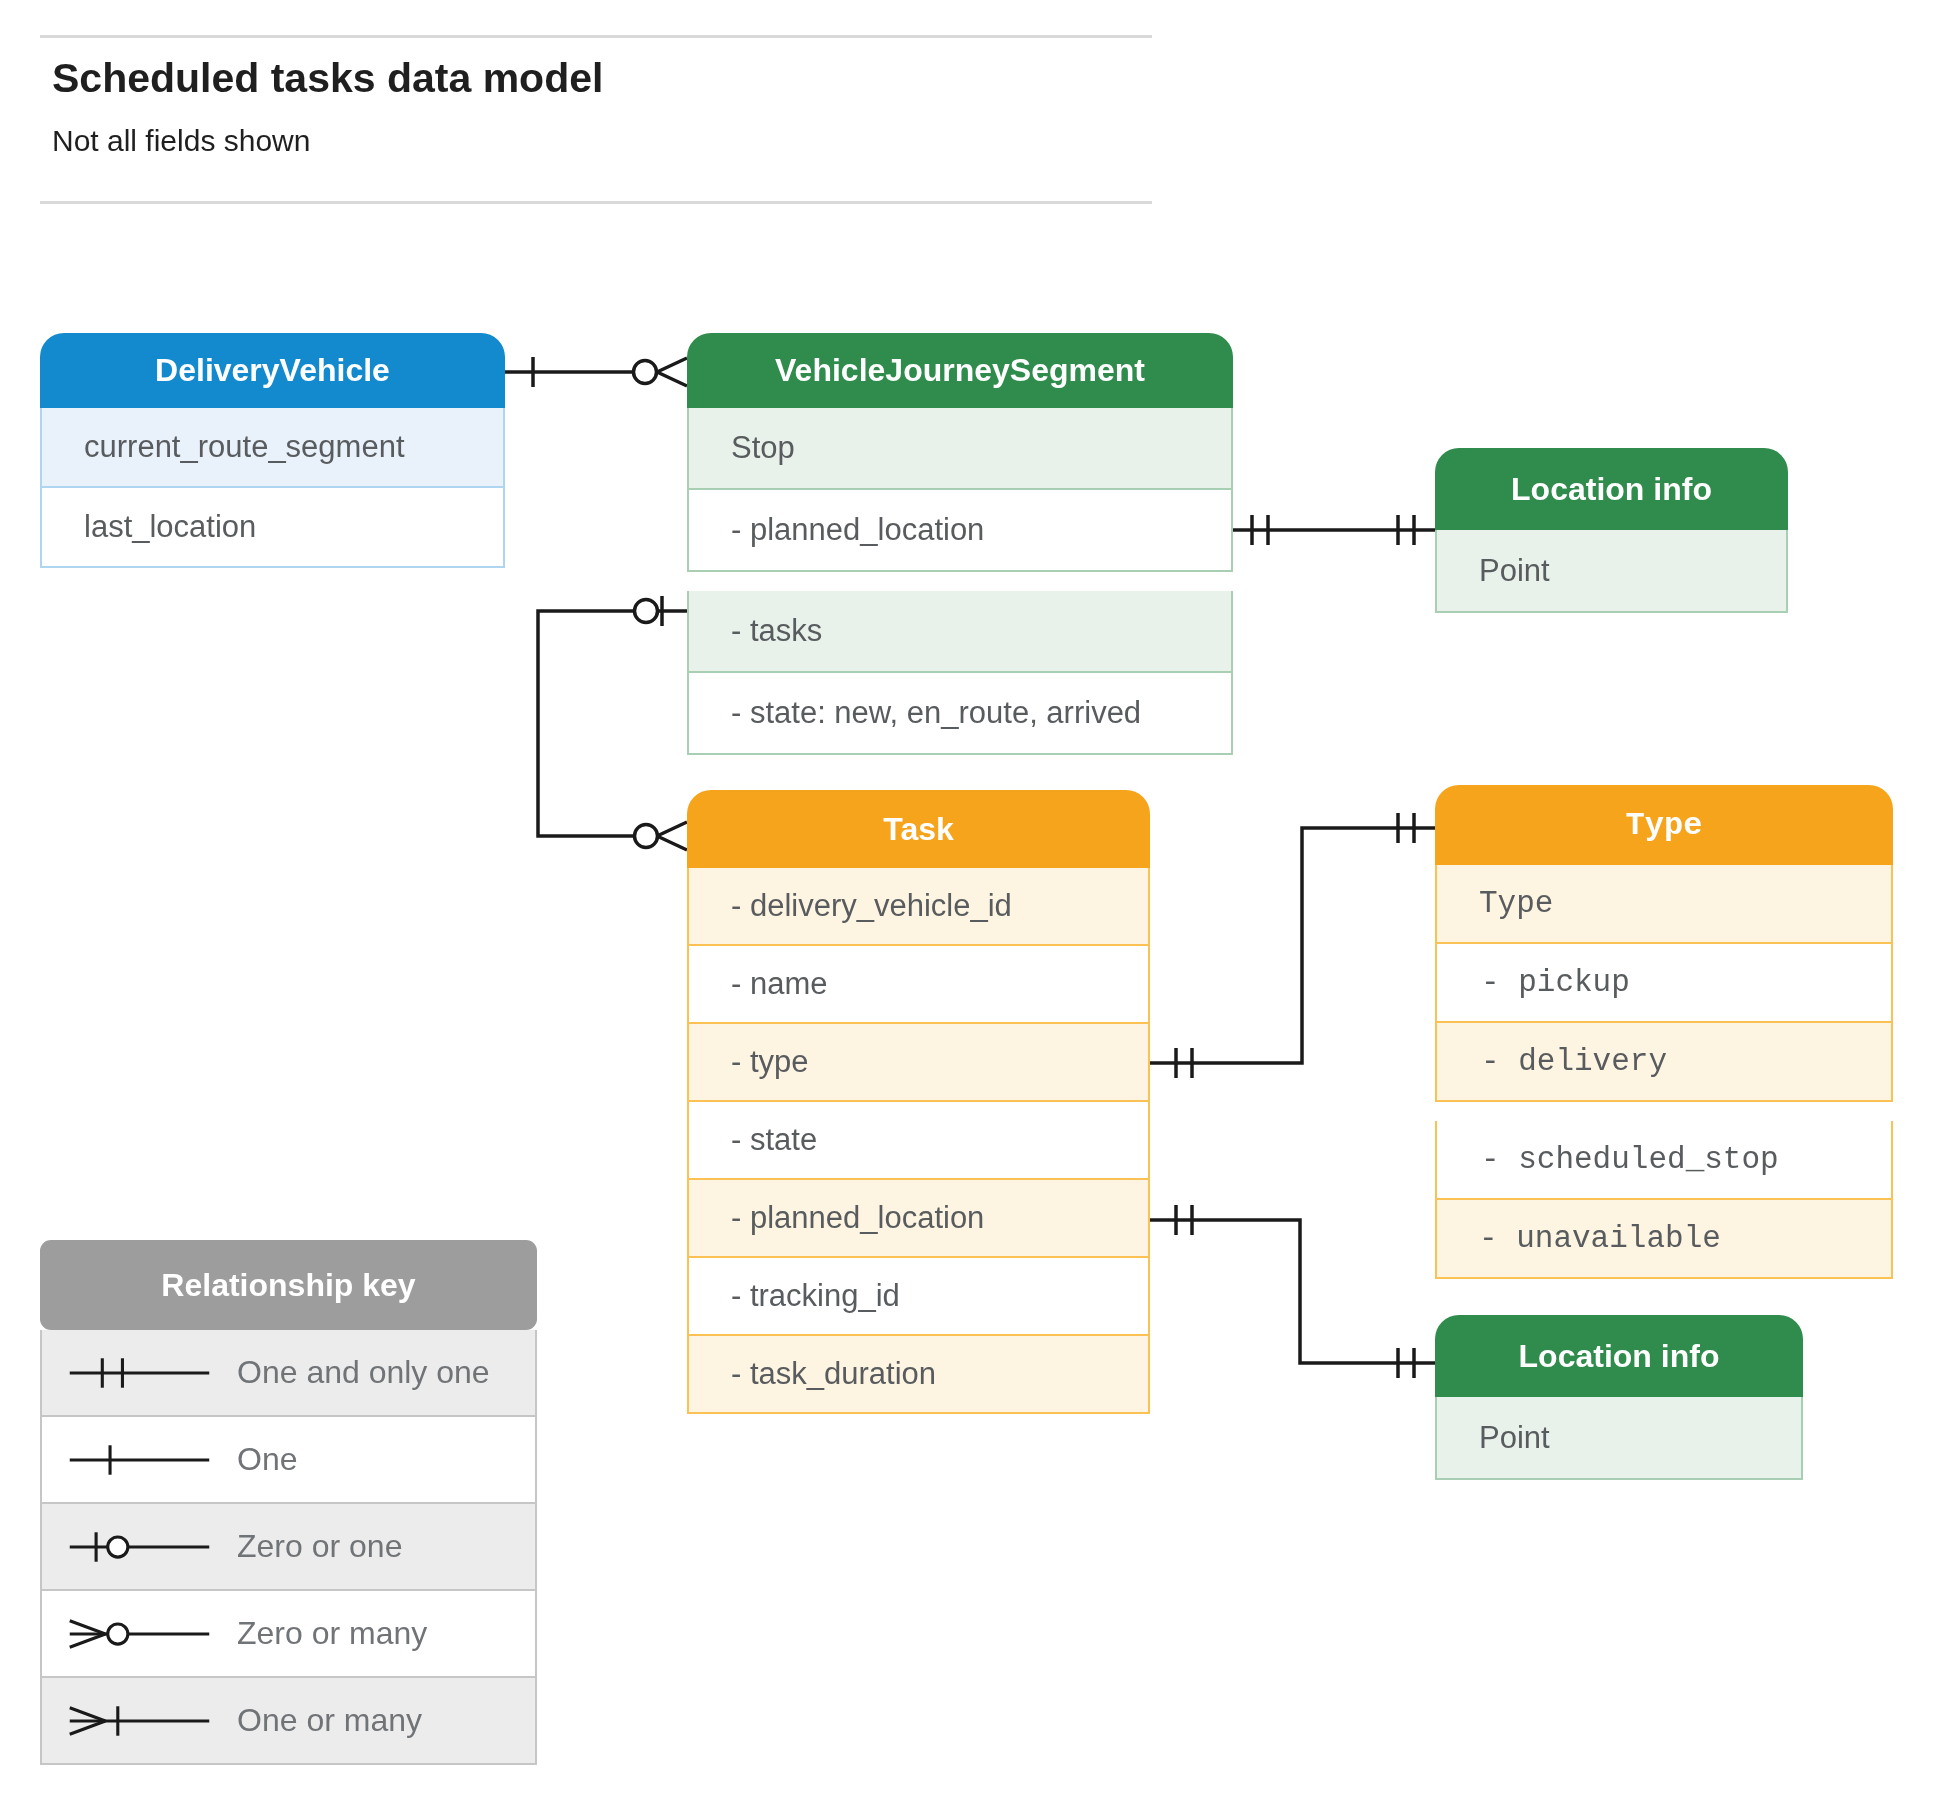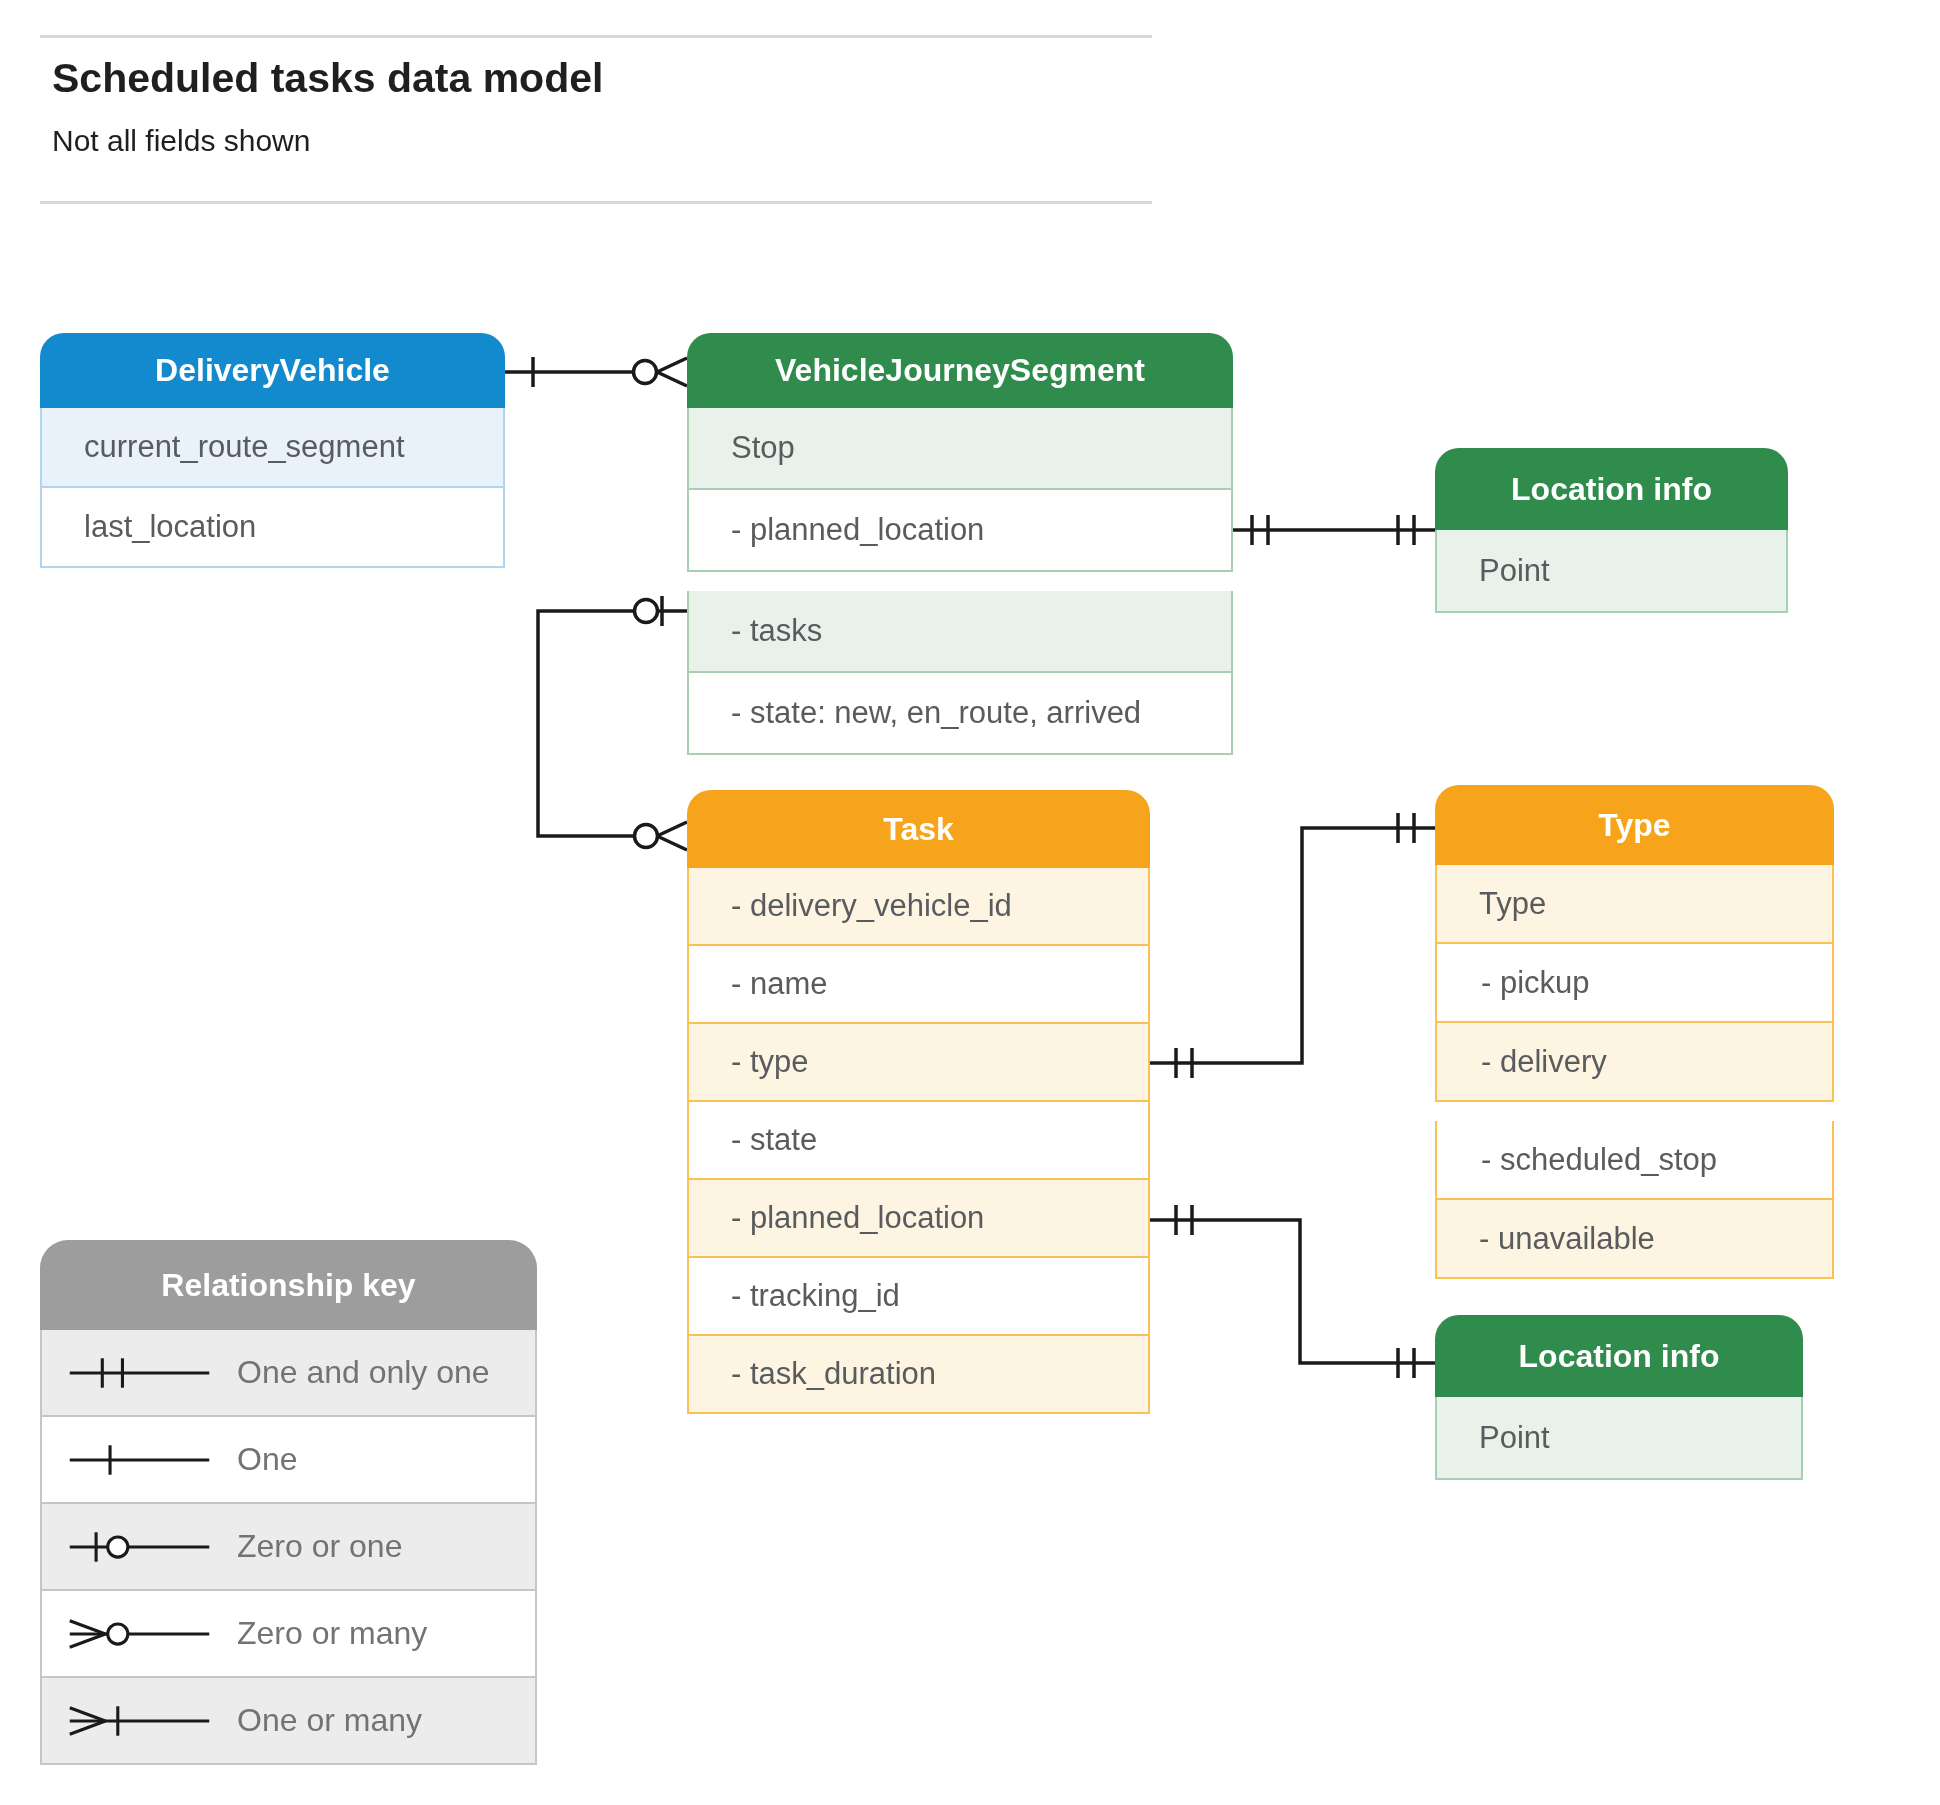--- a/index.html
+++ b/index.html
@@ -119,36 +119,36 @@
     <div class="hdr" style="height:78px;">Task</div>
     <div class="row shade" style="height:78px;">- delivery_vehicle_id</div>
     <div class="row" style="height:78px;">- name</div>
     <div class="row shade" style="height:78px;">- type</div>
     <div class="row" style="height:78px;">- state</div>
     <div class="row shade" style="height:78px;">- planned_location</div>
     <div class="row" style="height:78px;">- tracking_id</div>
     <div class="row shade" style="height:78px;">- task_duration</div>
   </div>
 
-  <div class="entity orange" style="left:1435px;top:785px;width:399px;">
+  <div class="entity orange" style="left:1435px;top:785px;width:458px;font-family:Liberation Mono, monospace;">
     <div class="hdr" style="height:80px;">Type</div>
     <div class="row shade" style="height:79px;">Type</div>
     <div class="row" style="height:79px;padding-left:44px;">-  pickup</div>
     <div class="row shade" style="height:79px;padding-left:44px;">-  delivery</div>
     <div class="row" style="height:79px;padding-left:44px;margin-top:19px;">-  scheduled_stop</div>
     <div class="row shade" style="height:79px;">-  unavailable</div>
   </div>
 
   <div class="entity green" style="left:1435px;top:1315px;width:368px;">
     <div class="hdr" style="height:82px;">Location info</div>
     <div class="row shade" style="height:83px;">Point</div>
   </div>
 
   <div class="entity gray" style="left:40px;top:1240px;width:497px;">
-    <div class="hdr" style="height:90px;">Relationship key</div>
+    <div class="hdr" style="height:90px;border-radius:11px;">Relationship key</div>
 
     <div class="row shade legend-row" style="height:87px;">
       <svg class="legend-sym" width="155" height="60" viewBox="0 0 200 60">
         <g stroke="#1a1a1a" stroke-width="4" fill="none">
           <line x1="10" y1="30" x2="190" y2="30"></line>
           <line x1="52" y1="11" x2="52" y2="49"></line>
           <line x1="78" y1="11" x2="78" y2="49"></line>
         </g>
       </svg>
       <span>One and only one</span>

